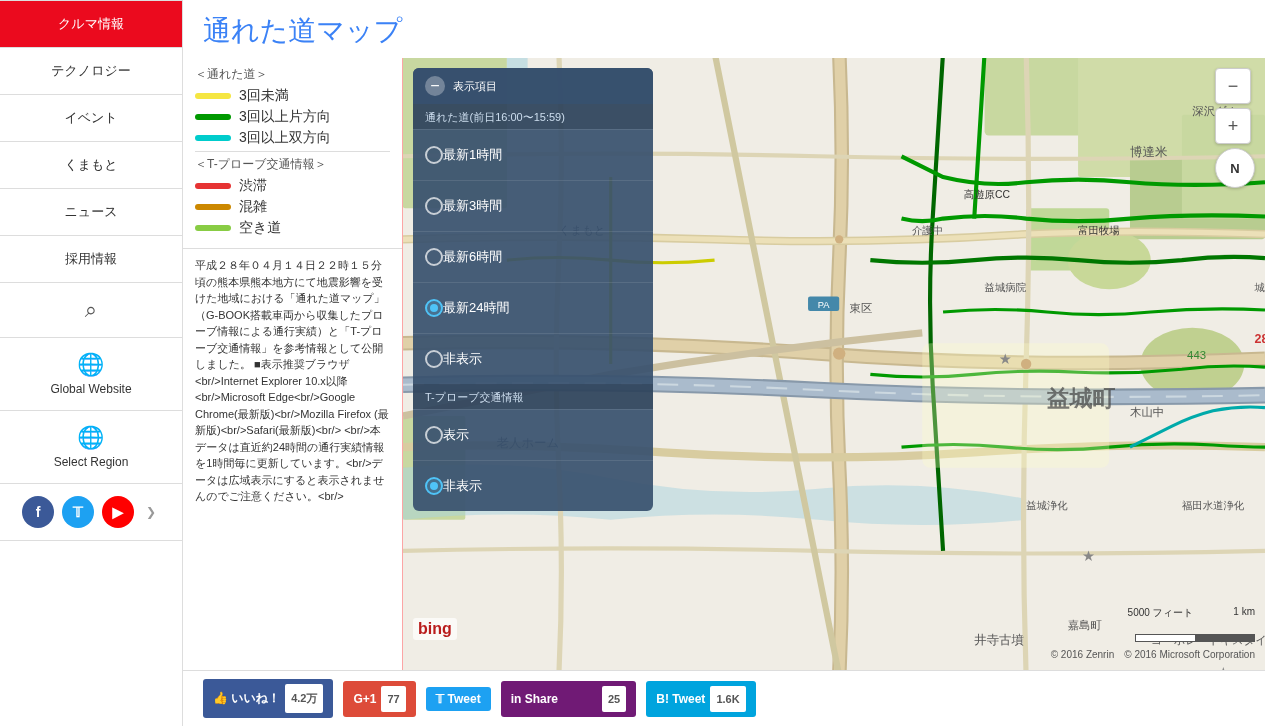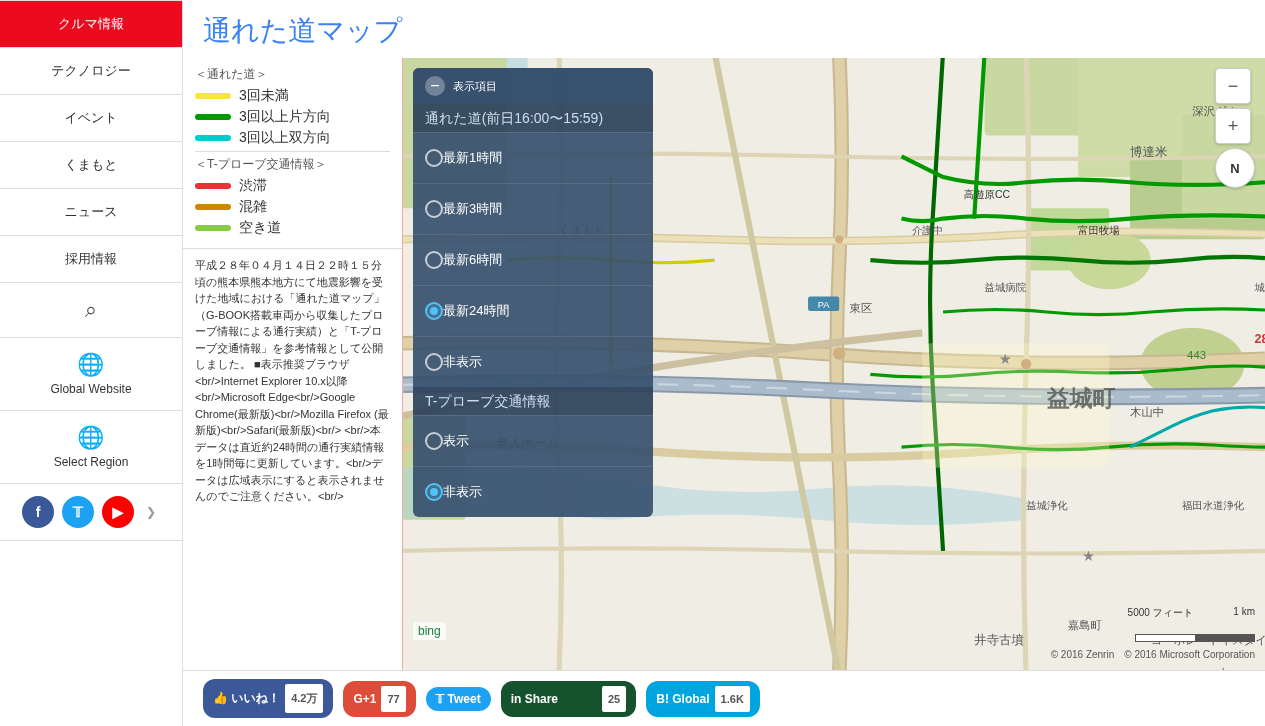--- a/index.html
+++ b/index.html
@@ -310,21 +310,21 @@
       color: #fff;
     }
 
     .display-panel-title {
       font-size: 11px;
       font-weight: normal;
     }
 
     .panel-section-title {
       padding: 6px 12px 4px;
-      font-size: 14px;
+      font-size: 11px;
       color: #cde;
       background: rgba(0,0,0,0.15);
     }
 
     .panel-option {
       display: flex;
       align-items: center;
       padding: 16px 12px;
       cursor: pointer;
       border-top: 1px solid rgba(255,255,255,0.1);
@@ -425,39 +425,39 @@
       align-items: center;
       border-top: 1px solid #ddd;
       flex-shrink: 0;
     }
 
     .share-btn {
       display: flex;
       align-items: center;
       gap: 5px;
       padding: 5px 10px;
-      border-radius: 12px;
+      border-radius: 3px;
       font-size: 12px;
       cursor: pointer;
       color: #fff;
       font-weight: bold;
     }
 
     .share-btn .count {
       background: #fff;
       color: #555;
       padding: 7px 6px;
       border-radius: 2px;
       font-size: 11px;
     }
 
     .share-fb { background: #3b5998; }
     .share-gp { background: #dd4b39; }
     .share-tw { background: #1da1f2; }
-    .share-li { background: #14532d; gap: 44px; }
+    .share-li { background: #701a75; gap: 44px; }
     .share-hatena { background: #00a4de; }
   </style>
 </head>
 <body>
 
 <div class="main-layout">
 
   <div class="sidebar">
     <div class="sidebar-divider"></div>
 
@@ -692,21 +692,21 @@
           </div>
           <div class="scale-bar">
             <div class="scale-bar-left"></div>
             <div class="scale-bar-right"></div>
           </div>
         </div>
 
         <div class="map-attribution">© 2016 Zenrin　© 2016 Microsoft Corporation</div>
 
         <div class="bing-logo">
-          <span style="font-size:12px;font-weight:normal;color:#15803d;">bing</span>
+          <span style="font-size:16px;font-weight:bold;color:#b91c1c;">bing</span>
         </div>
       </div>
     </div>
 
     <div class="share-bar">
       <div class="share-btn share-fb">
         <span>👍 いいね！</span>
         <span class="count">4.2万</span>
       </div>
       <div class="share-btn share-gp">
@@ -714,18 +714,18 @@
         <span class="count">77</span>
       </div>
       <div class="share-btn share-tw">
         <span>𝕋 Tweet</span>
       </div>
       <div class="share-btn share-li">
         <span>in Share</span>
         <span class="count">25</span>
       </div>
       <div class="share-btn share-hatena">
-        <span>B! Global</span>
+        <span>B! Tweet</span>
         <span class="count">1.6K</span>
       </div>
     </div>
   </div>
 </div>
 
 </body></html>

